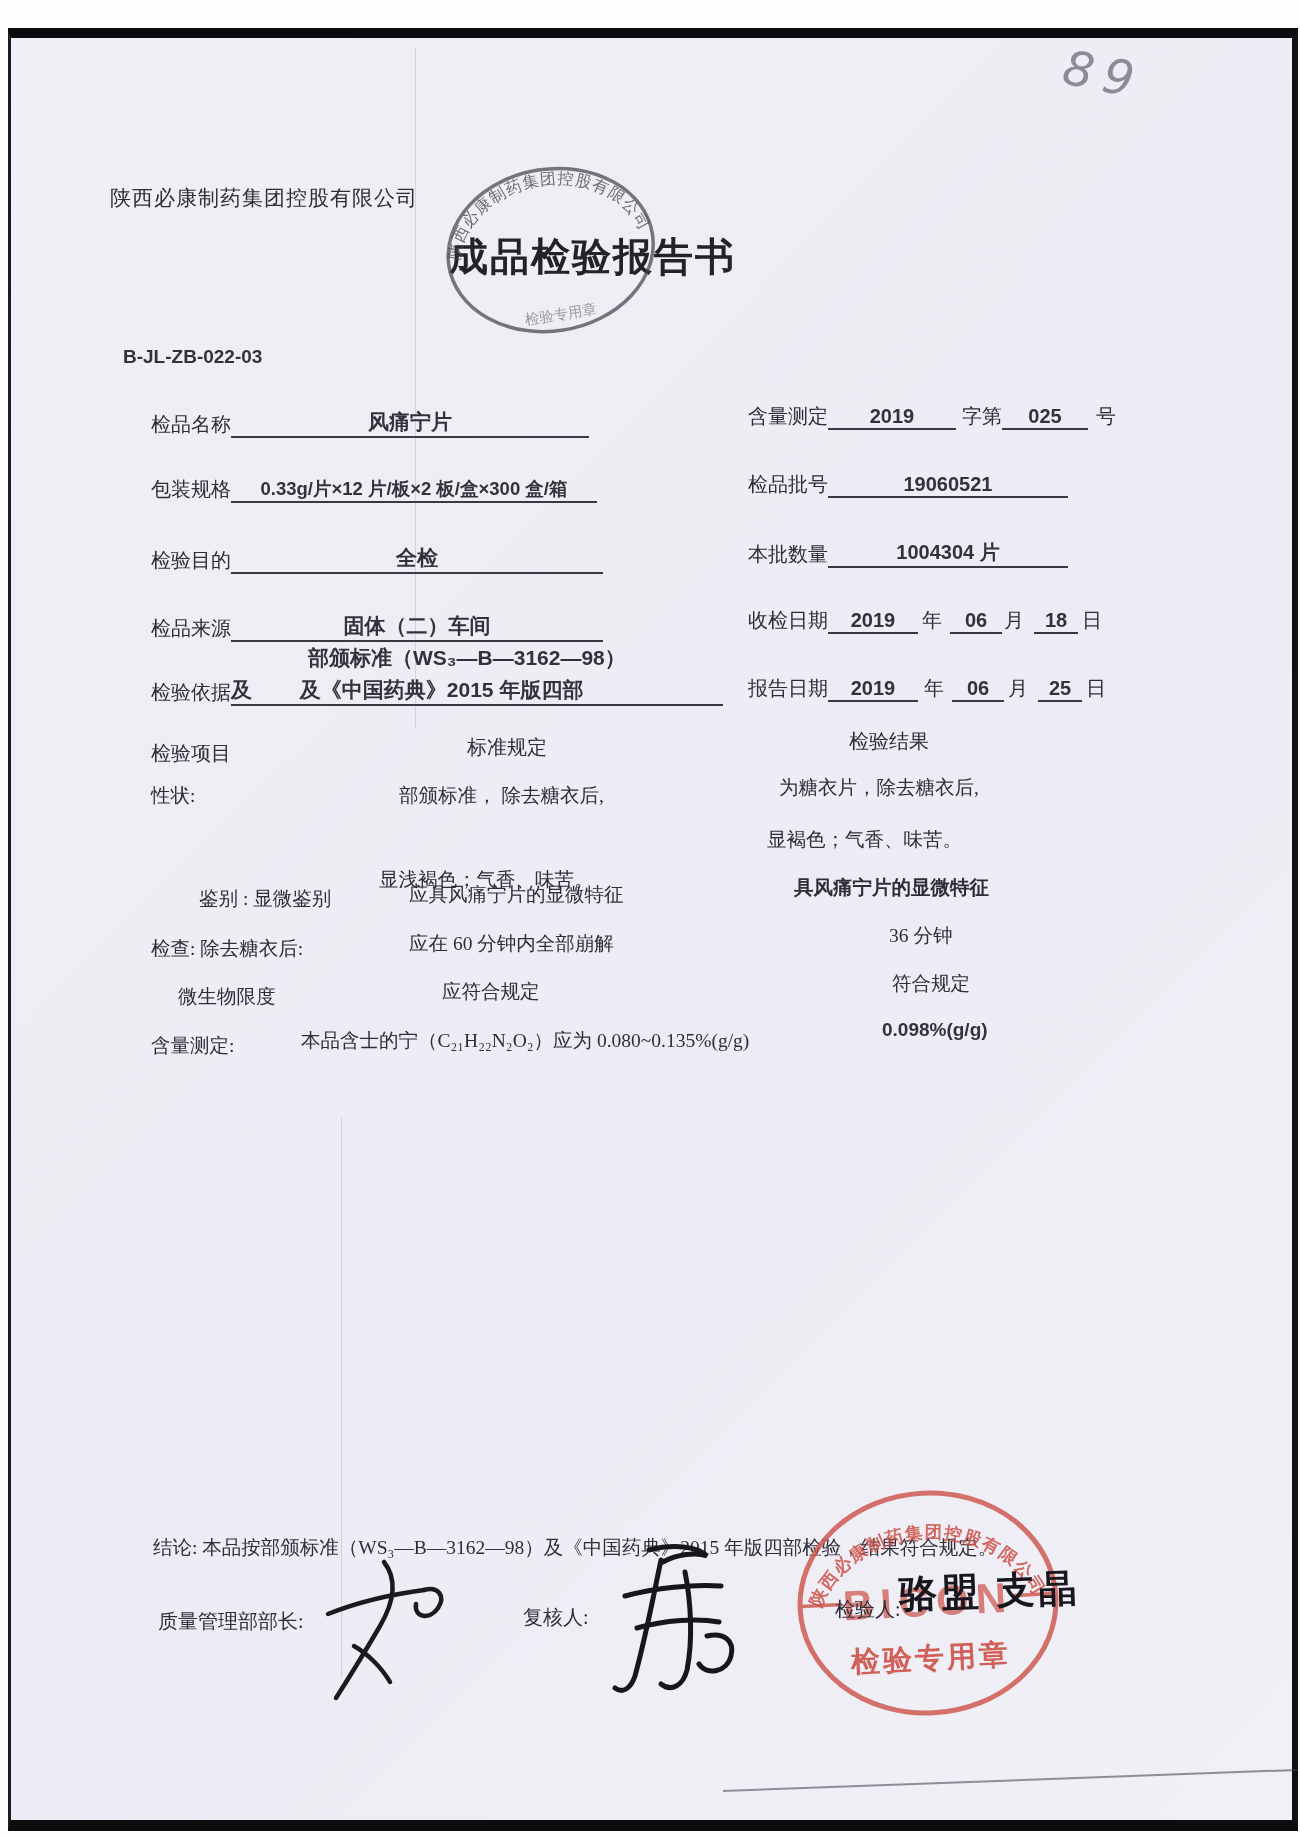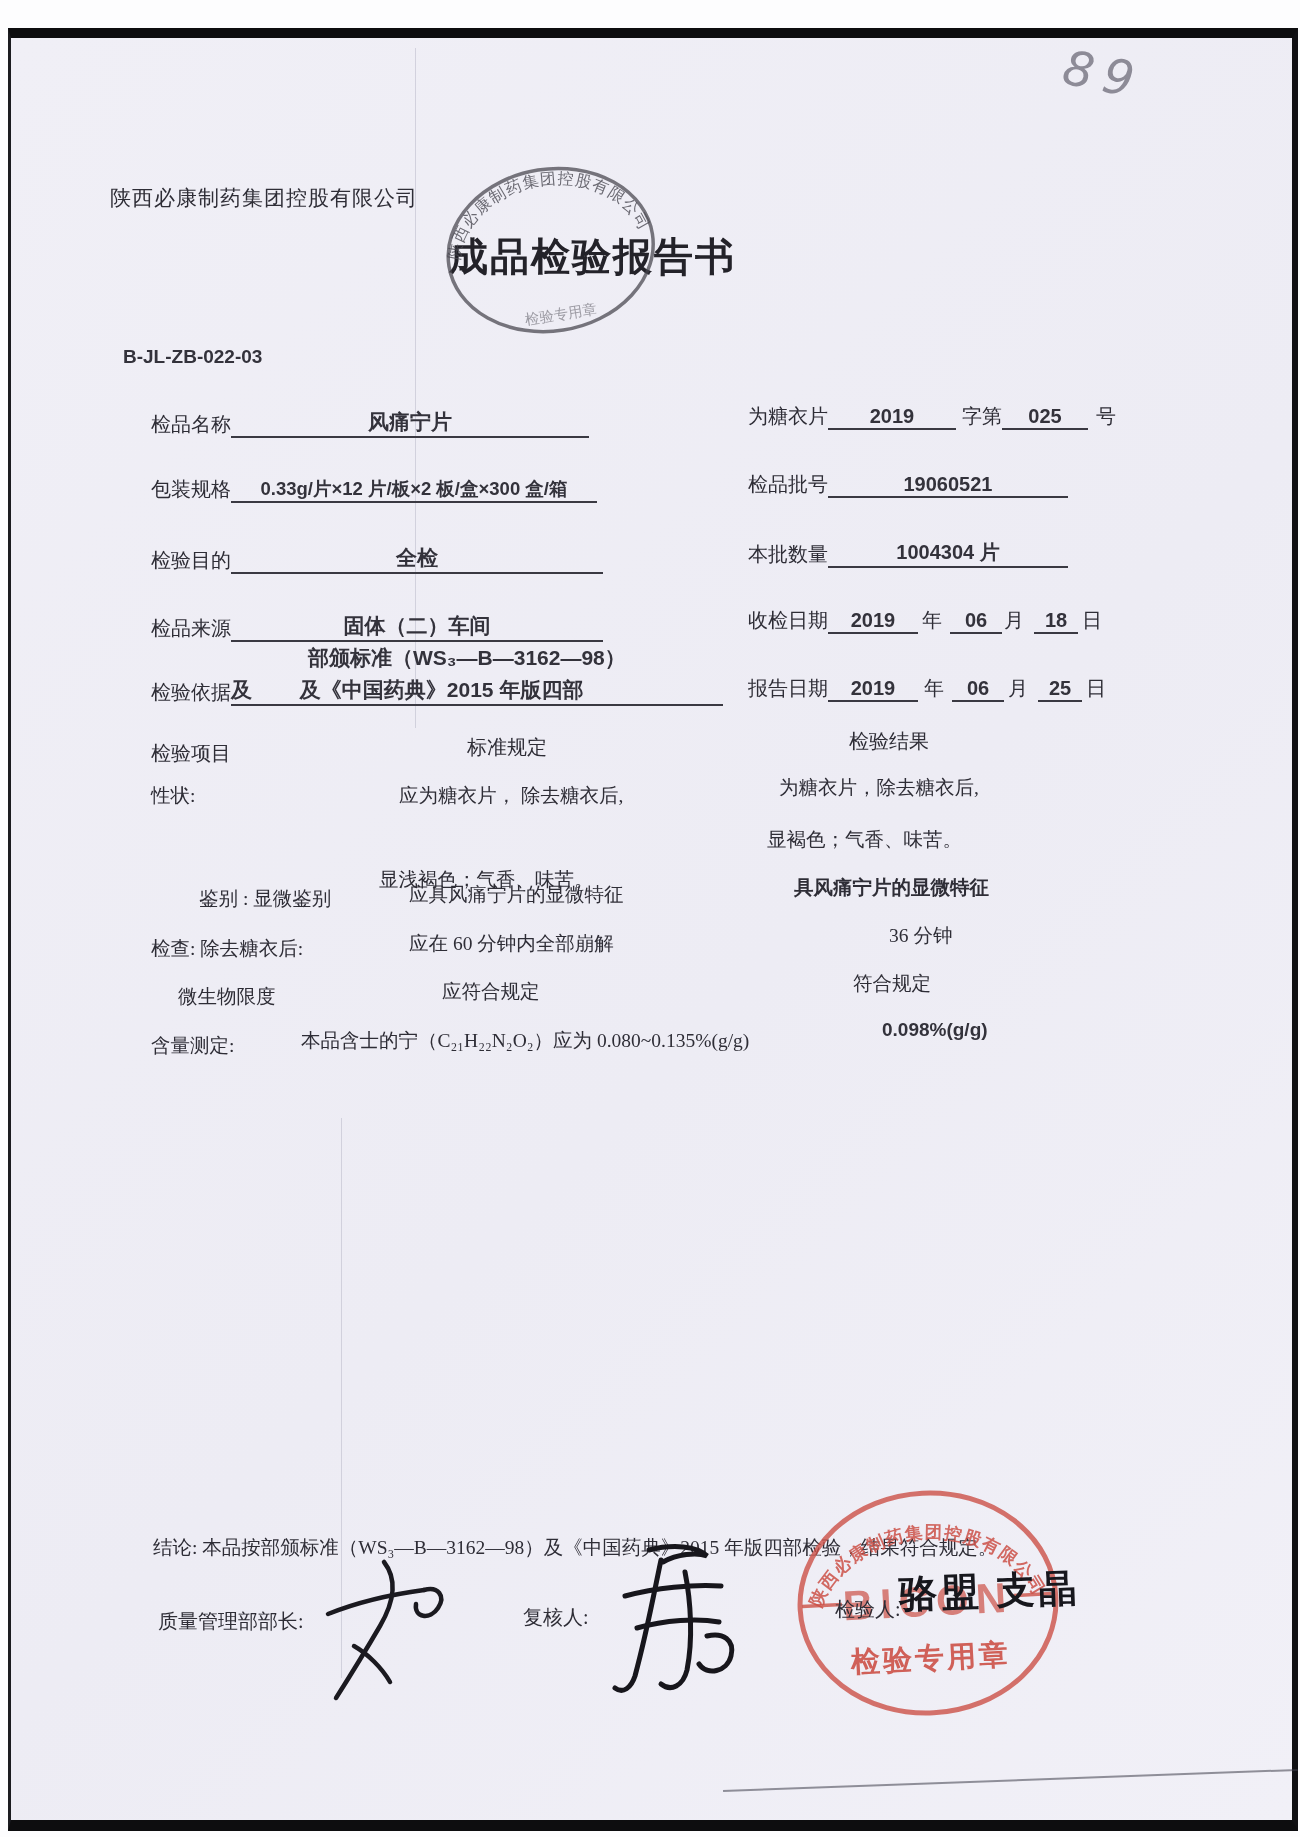--- a/index.html
+++ b/index.html
@@ -67,21 +67,21 @@
       <span class="u" style="width:372px;"><span class="val" style="font-size:21px;">固体（二）车间</span></span>
     </div>
 
     <div class="abs val" style="left:297px;top:606px;font-size:21px;">部颁标准（WS₃—B—3162—98）</div>
     <div class="abs row" style="left:140px;top:638px;">
       <span class="label">检验依据</span>
       <span class="u" style="width:492px;text-align:left;"><span class="val" style="font-size:21px;">及　　 及《中国药典》2015 年版四部</span></span>
     </div>
 
     <div class="abs row" style="left:737px;top:365px;">
-      <span class="label">为糖衣片</span>
+      <span class="label">含量测定</span>
       <span class="u" style="width:128px;"><span class="val" style="font-size:20px;">2019</span></span>
       <span class="label" style="margin-left:6px;">字第</span>
       <span class="u" style="width:86px;"><span class="val" style="font-size:20px;">025</span></span>
       <span class="label" style="margin-left:8px;">号</span>
     </div>
 
     <div class="abs row" style="left:737px;top:433px;">
       <span class="label">检品批号</span>
       <span class="u" style="width:240px;"><span class="val" style="font-size:20px;">19060521</span></span>
     </div>
@@ -109,36 +109,36 @@
       <span class="label" style="margin:0 10px 0 4px;">月</span>
       <span class="u" style="width:44px;"><span class="val" style="font-size:20px;">25</span></span>
       <span class="label" style="margin-left:4px;">日</span>
     </div>
 
     <div class="abs hdr" style="left:140px;top:702px;">检验项目</div>
     <div class="abs hdr" style="left:456px;top:696px;">标准规定</div>
     <div class="abs hdr" style="left:838px;top:690px;">检验结果</div>
 
     <div class="abs cell" style="left:140px;top:744px;">性状:</div>
-    <div class="abs cell" style="left:388px;top:744px;">应为糖衣片， 除去糖衣后,</div>
+    <div class="abs cell" style="left:388px;top:744px;">部颁标准， 除去糖衣后,</div>
     <div class="abs cell" style="left:768px;top:736px;">为糖衣片，除去糖衣后,</div>
     <div class="abs cell" style="left:368px;top:796px;margin-top:32px;">显浅褐色；气香、味苦。</div>
     <div class="abs cell" style="left:756px;top:788px;">显褐色；气香、味苦。</div>
 
     <div class="abs cell" style="left:140px;top:847px;margin-left:48px;">鉴别 : 显微鉴别</div>
     <div class="abs cell" style="left:398px;top:843px;">应具风痛宁片的显微特征</div>
     <div class="abs cell" style="left:783px;top:836px;font-weight:bold;">具风痛宁片的显微特征</div>
 
     <div class="abs cell" style="left:140px;top:897px;">检查:  除去糖衣后:</div>
     <div class="abs cell" style="left:398px;top:892px;">应在 60 分钟内全部崩解</div>
     <div class="abs cell" style="left:878px;top:884px;">36 分钟</div>
 
     <div class="abs cell" style="left:167px;top:945px;">微生物限度</div>
     <div class="abs cell" style="left:431px;top:940px;">应符合规定</div>
-    <div class="abs cell" style="left:842px;top:932px;">符合规定</div>
+    <div class="abs cell" style="left:881px;top:932px;">符合规定</div>
 
     <div class="abs cell" style="left:140px;top:994px;">含量测定:</div>
     <div class="abs cell" style="left:290px;top:989px;">本品含士的宁（C₂₁H₂₂N₂O₂）应为 0.080~0.135%(g/g)</div>
     <div class="abs cell val" style="left:871px;top:981px;font-size:19px;">0.098%(g/g)</div>
 
     <div class="abs" style="left:142px;top:1496px;font-size:19.5px;">结论: 本品按部颁标准（WS₃—B—3162—98）及《中国药典》2015 年版四部检验，结果符合规定。</div>
 
     <div class="abs label" style="left:147px;top:1570px;">质量管理部部长:</div>
 
     <svg class="abs" style="left:295px;top:1512px;" width="185" height="160" viewBox="0 0 185 160">

